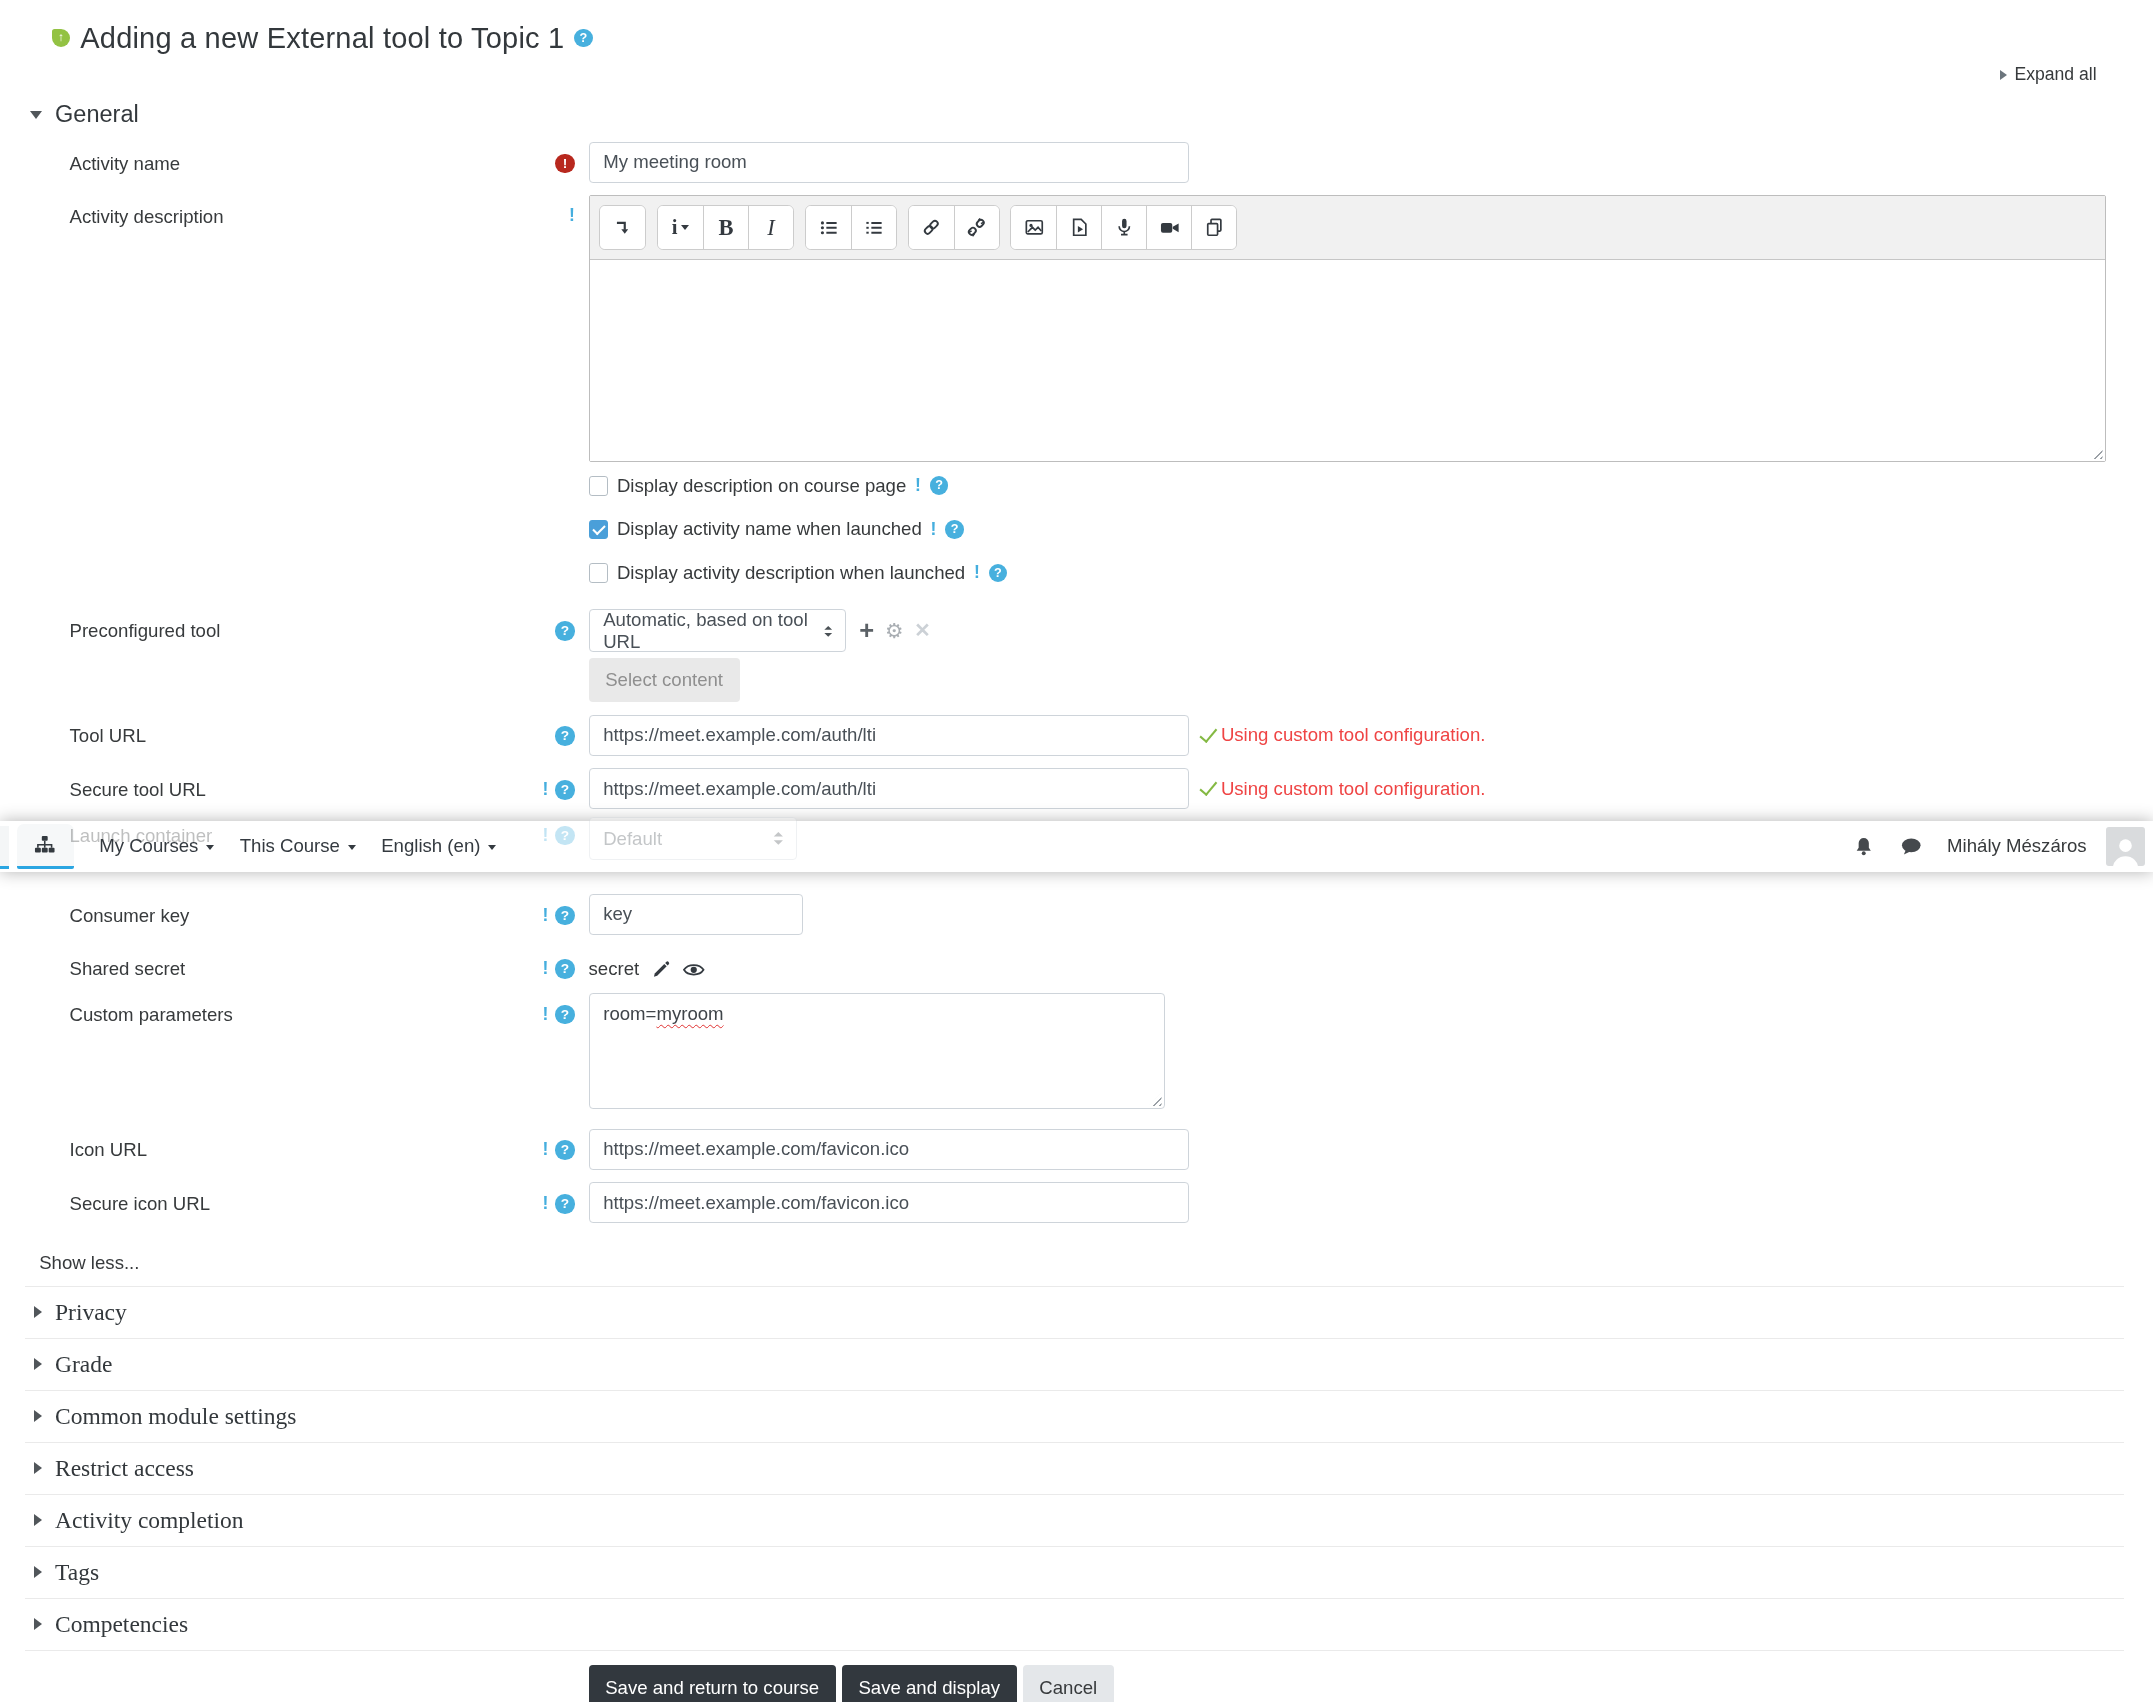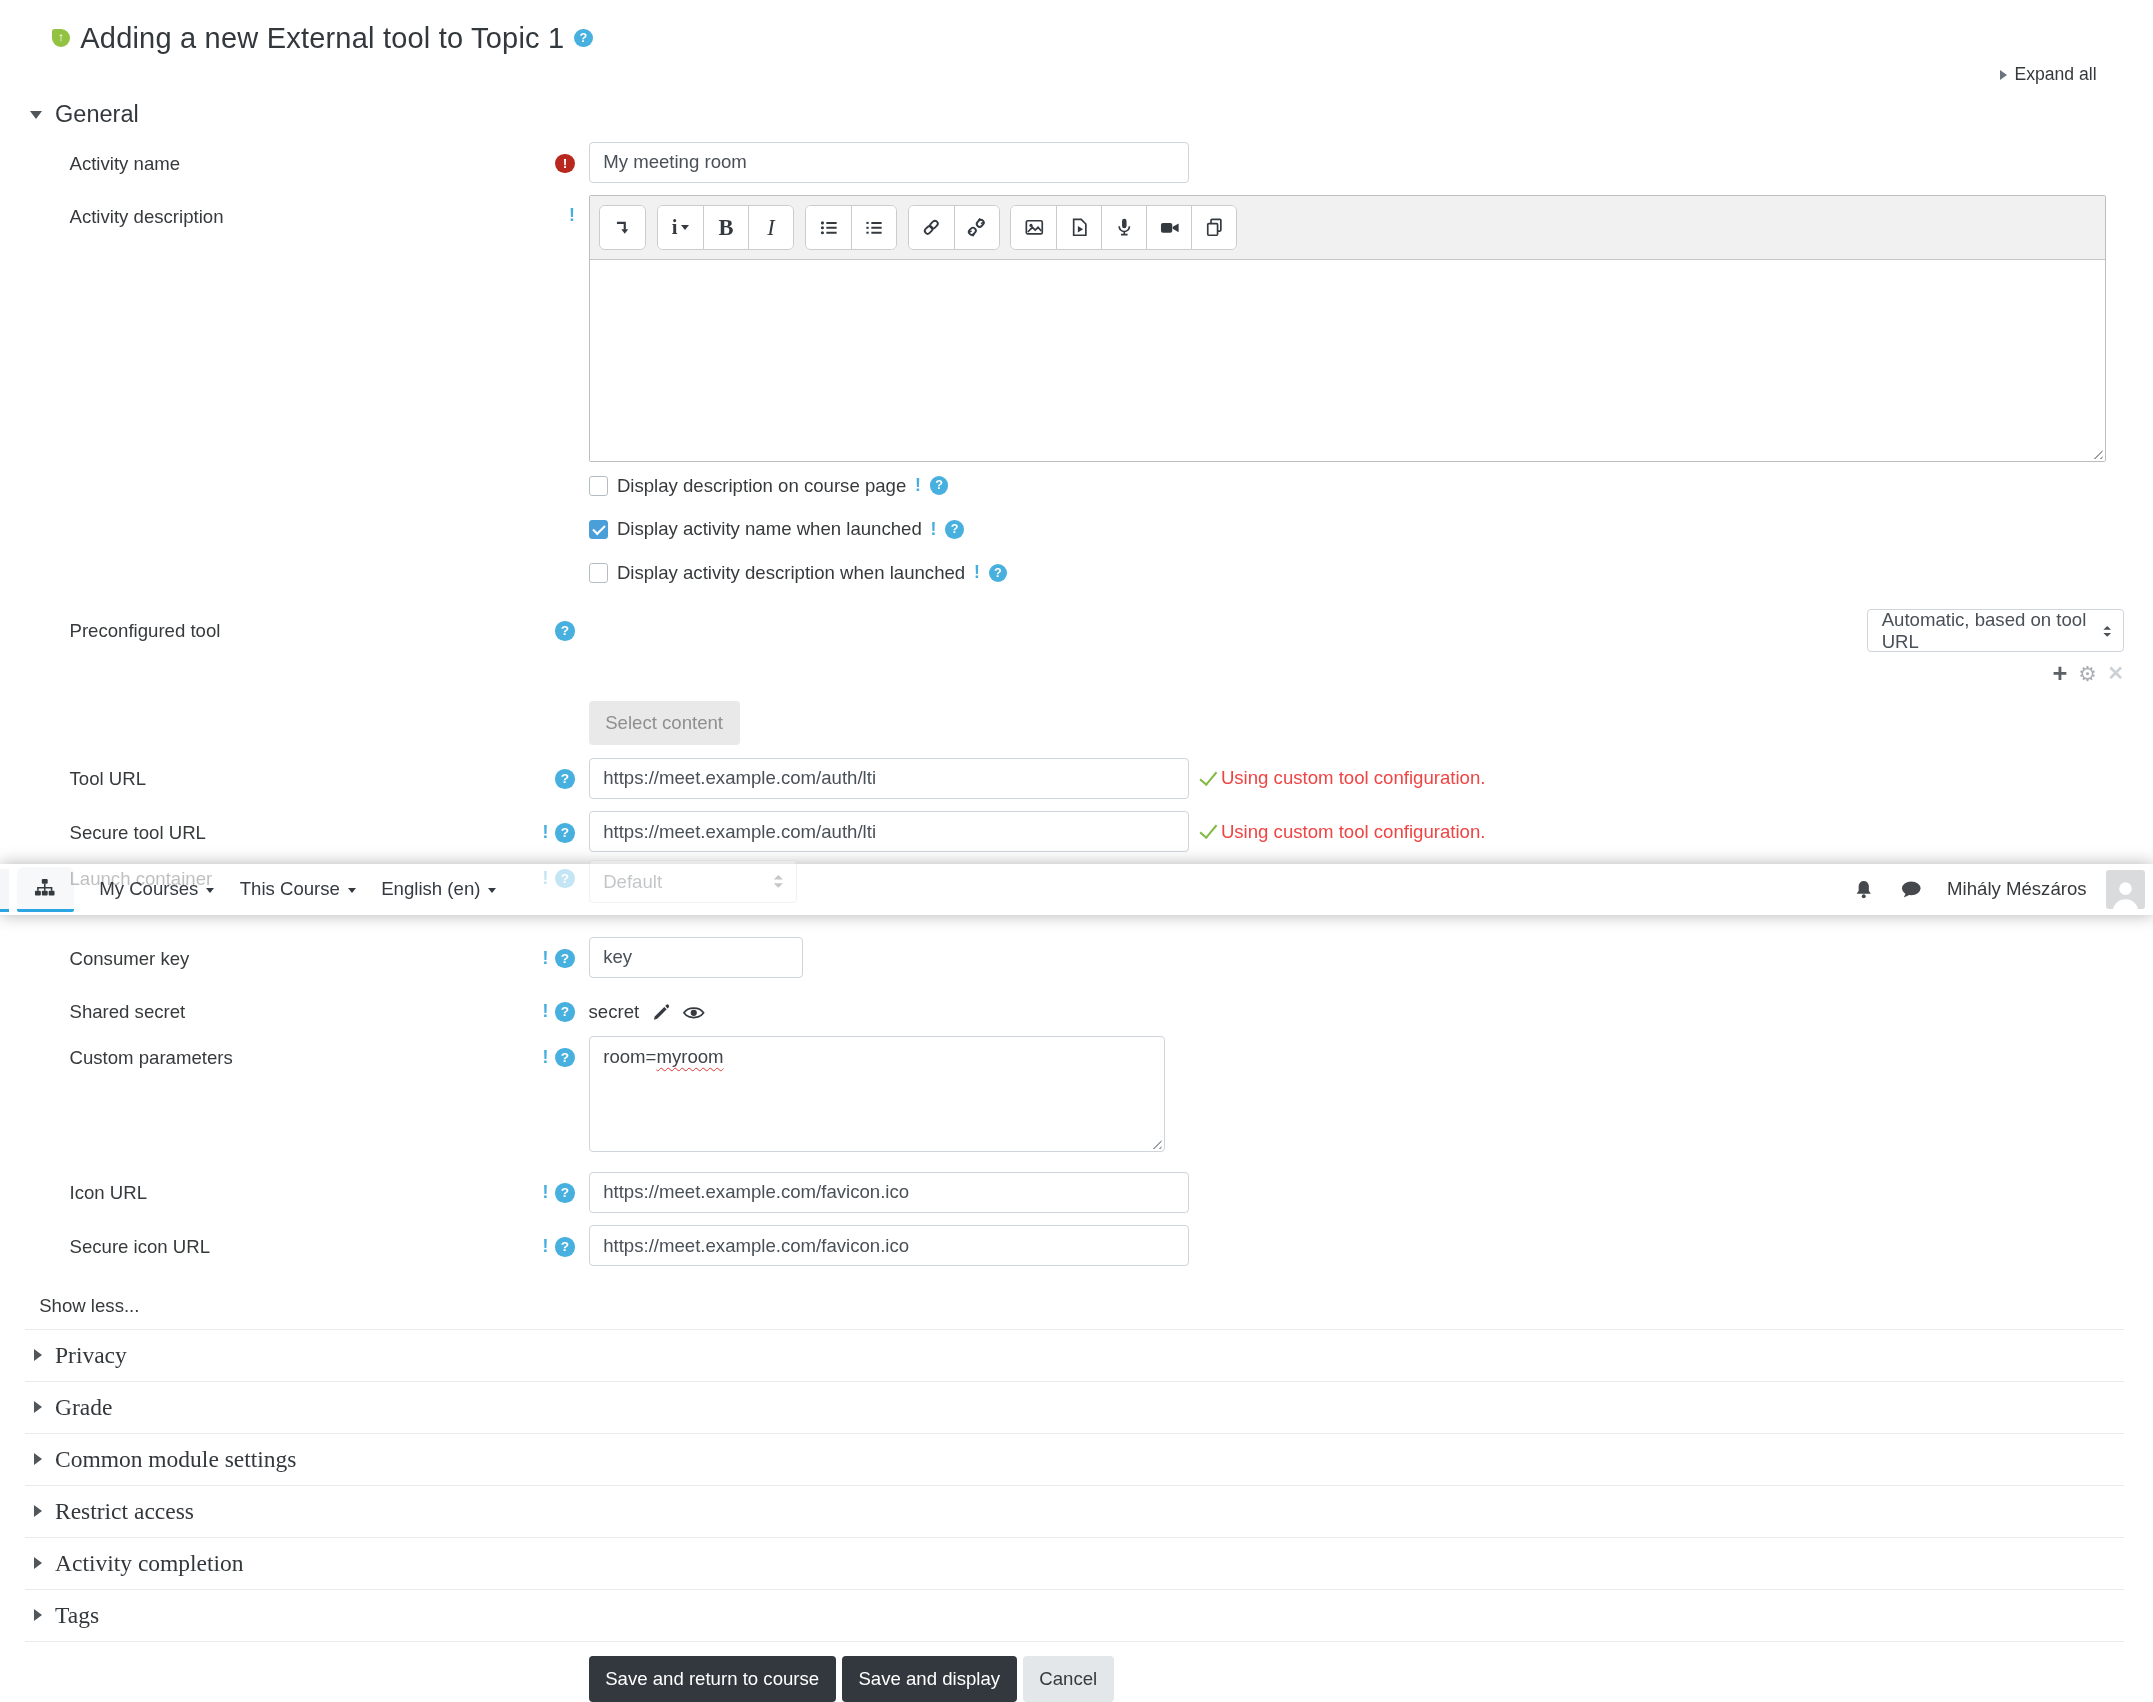--- a/index.html
+++ b/index.html
@@ -283,21 +283,21 @@
       <span class="qicon sm">?</span>
     </div>
 
     <div class="frow" style="margin-bottom:5.9px">
       <div class="lcol">
         <span class="lbl">Preconfigured tool</span>
         <span class="icons">
             <span class="qicon">?</span>
           </span>
       </div>
-      <div class="fcol" style="display:flex; align-items:flex-end;flex-direction:column;">
+      <div class="fcol" style="display:flex; align-items:center;">
         <span class="selectbox" style="width:257px">
           <span>Automatic, based on tool URL</span>
           <svg width="14.7" height="16.7" viewBox="0 0 16 18">
             <path d="M3 7 L8 2 L13 7 Z M3 11 L8 16 L13 11 Z" fill="#4b5156"></path>
           </svg>
         </span>
         <span class="tool-acts">
           <span class="act-plus">+</span>
           <span class="act-gear">⚙</span>
           <span class="act-x">✕</span>
@@ -503,20 +503,24 @@
         <span class="txt">Restrict access</span>
       </div>
       <div class="section">
         <span class="tri-right"></span>
         <span class="txt">Activity completion</span>
       </div>
       <div class="section">
         <span class="tri-right"></span>
         <span class="txt">Tags</span>
       </div>
+      <div class="section">
+        <span class="tri-right"></span>
+        <span class="txt">Competencies</span>
+      </div>
     </div>
 
     <div class="btns-row">
       <button class="btn-dark">Save and return to course</button>
       <button class="btn-dark">Save and display</button>
       <button class="btn-light">Cancel</button>
     </div>
 
   </div>
 </div>

